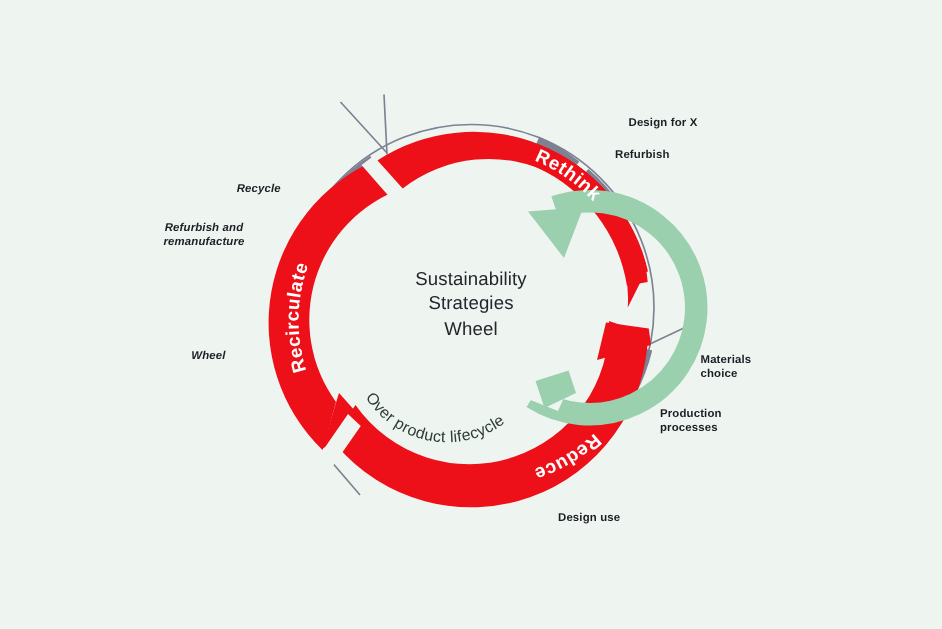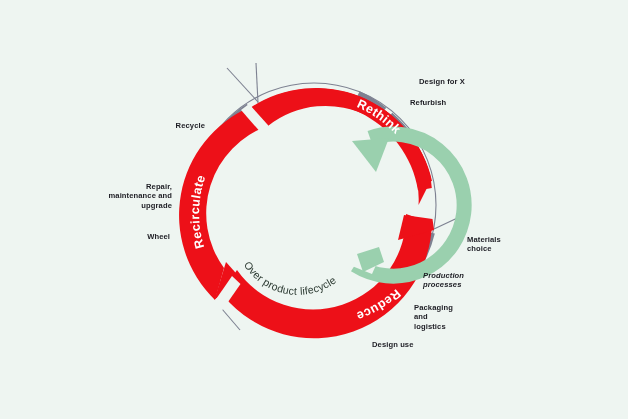--- a/index.html
+++ b/index.html
@@ -29,21 +29,21 @@
   .lbl {
     position: absolute;
     font-family: "Liberation Sans", sans-serif;
     font-size: 7.6px;
     font-weight: bold;
     color: #1d1d24;
     line-height: 1.22;
     white-space: pre-line;
     letter-spacing: 0.1px;
   }
-  .lbl.r { text-align: right; }
+  .lbl.r { text-align: center; font-style: italic; }
   .lbl.l { text-align: left; }
   .center-title {
     position: absolute;
     left: 254px;
     top: 178px;
     width: 120px;
     text-align: center;
     font-family: "Liberation Sans", sans-serif;
     font-size: 12.4px;
     color: #25252c;
@@ -157,39 +157,38 @@
 
     <text font-family="Liberation Sans, sans-serif" font-size="12.5" font-weight="bold" fill="#ffffff" letter-spacing="0.4">
       <textPath href="#pathRecirculate" startOffset="6%">Recirculate</textPath>
     </text>
 
     <text font-family="Liberation Sans, sans-serif" font-size="10.6" fill="#2d3b33" letter-spacing="0.2">
       <textPath href="#pathLifecycle" startOffset="6%">Over product lifecycle</textPath>
     </text>
   </svg>
 
+  <div class="center-title">Sustainability
+Strategies
+Wheel</div>
 
   <div class="lbl l" style="left:371px; top:77px;margin-left:48px;">Design for X</div>
 
   <div class="lbl l" style="left:410px; top:98px;">Refurbish</div>
 
   <div class="lbl l" style="left:467px; top:235px;">Materials
 choice</div>
 
-  <div class="lbl l" style="left:423px; top:271px;font-style:italic;">Production
+  <div class="lbl l" style="left:440px; top:271px;">Production
 processes</div>
 
-  <div class="lbl l" style="left:414px; top:303px;">Packaging
-and
-logistics</div>
 
   <div class="lbl l" style="left:372px; top:340px;">Design use</div>
 
   <div class="lbl r" style="left:108px; top:232px; width:62px;">Wheel</div>
 
-  <div class="lbl r" style="left:88px; top:182px; width:84px;">Repair,
-maintenance and
-upgrade</div>
 
+  <div class="lbl r" style="left:92px; top:147px; width:88px;">Refurbish and
+remanufacture</div>
 
   <div class="lbl r" style="left:140px; top:121px; width:65px;">Recycle</div>
 
 </div>
 
 </body></html>

